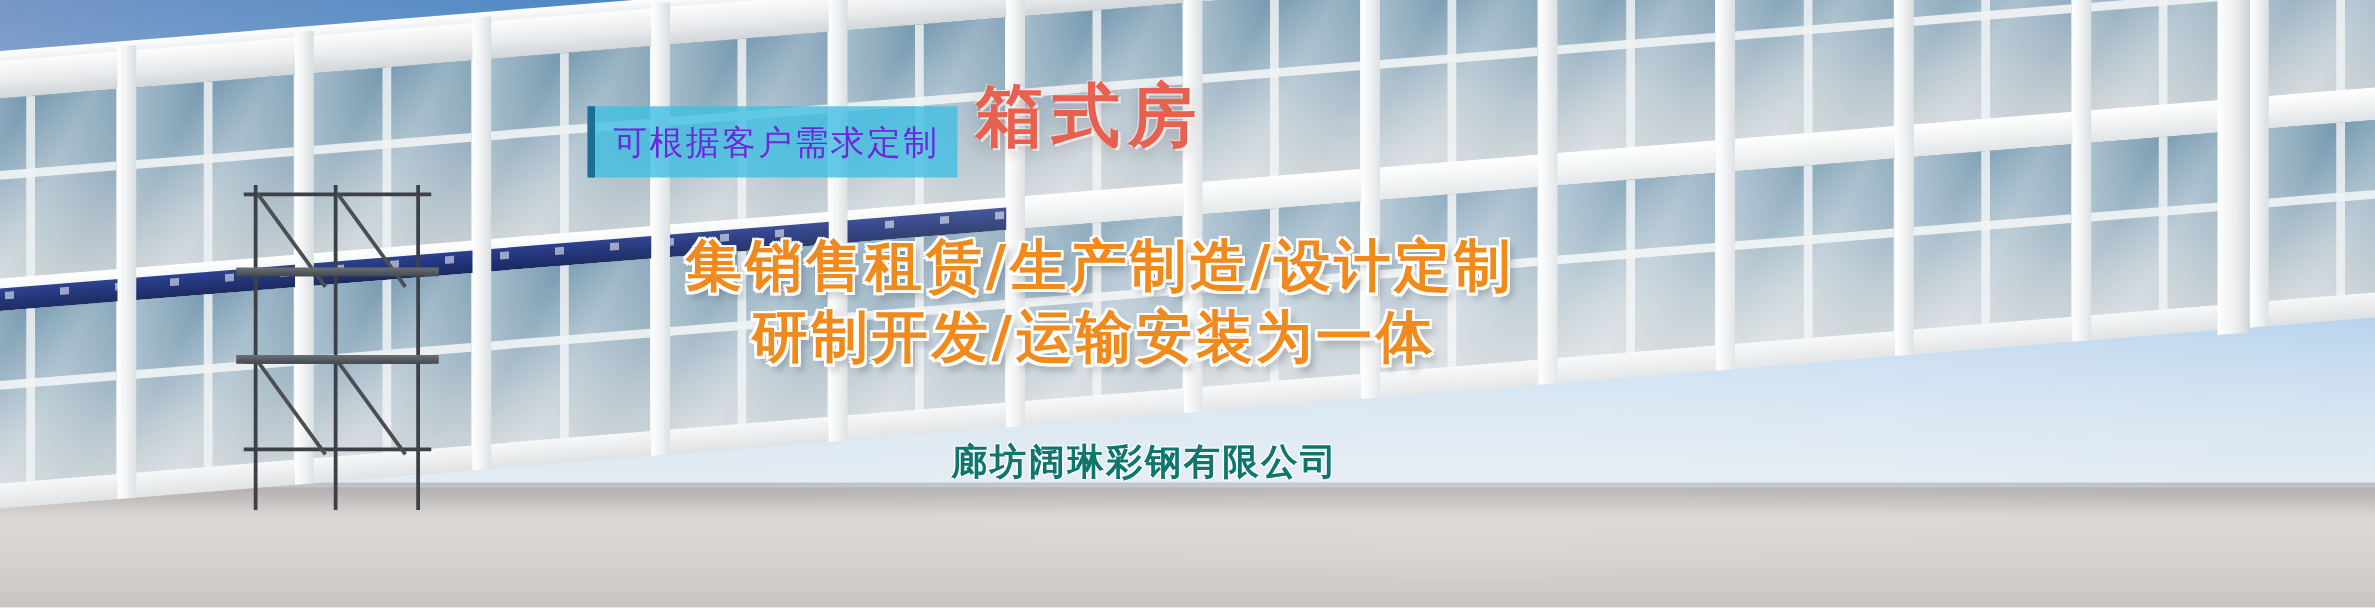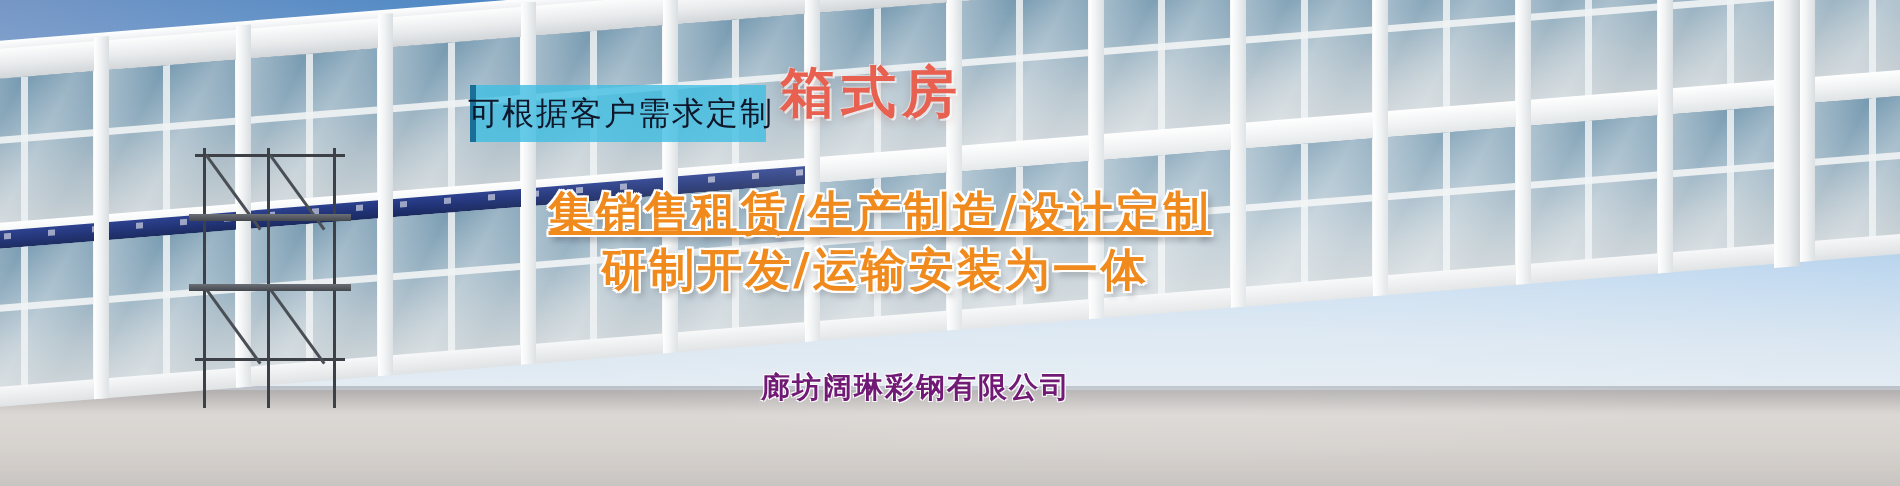--- a/index.html
+++ b/index.html
@@ -162,23 +162,23 @@
 
   .badge{
     position:absolute;
     left:470px;top:85px;
     width:290px;height:57px;
     background:rgba(64,190,226,.80);
     border-left:6px solid #1a6f96;
     display:flex;align-items:center;justify-content:center;
   }
   .badge span{
-    font-size:32px;
+    font-size:27px;
     letter-spacing:2px;
-    color:#0f172a;
+    color:#6d28d9;
     font-family:"DejaVu Sans","Liberation Sans",sans-serif;
     white-space:nowrap;
   }
 
   .headline{
     position:absolute;
     left:780px;top:64px;
     font-size:55px;
     font-weight:bold;
     letter-spacing:6px;
@@ -206,33 +206,33 @@
       -2px -2px 0 #ffffff,
        2px -2px 0 #ffffff,
       -2px  2px 0 #ffffff,
        2px  2px 0 #ffffff,
        0px -2px 0 #ffffff,
        0px  2px 0 #ffffff,
       -2px  0px 0 #ffffff,
        2px  0px 0 #ffffff,
        4px 5px 6px rgba(60,60,70,.35);
   }
-  .slogan-1{top:183px; padding-right:140px;text-decoration:underline;}
+  .slogan-1{top:183px; padding-right:140px;}
   .slogan-2{top:240px; padding-right:150px;}
 
   .company{
     position:absolute;
     left:0;right:0;
-    top:368px;
+    top:350px;
     text-align:center;
     padding-right:68px;
     font-size:29px;
     font-weight:bold;
     letter-spacing:2px;
-    color:#701a75;
+    color:#0f766e;
     font-family:"DejaVu Sans","Liberation Sans",sans-serif;
     white-space:nowrap;
     text-shadow:
       -1px -1px 0 rgba(255,255,255,.9),
        1px -1px 0 rgba(255,255,255,.9),
       -1px  1px 0 rgba(255,255,255,.9),
        1px  1px 0 rgba(255,255,255,.9);
   }
 </style>
 </head>

